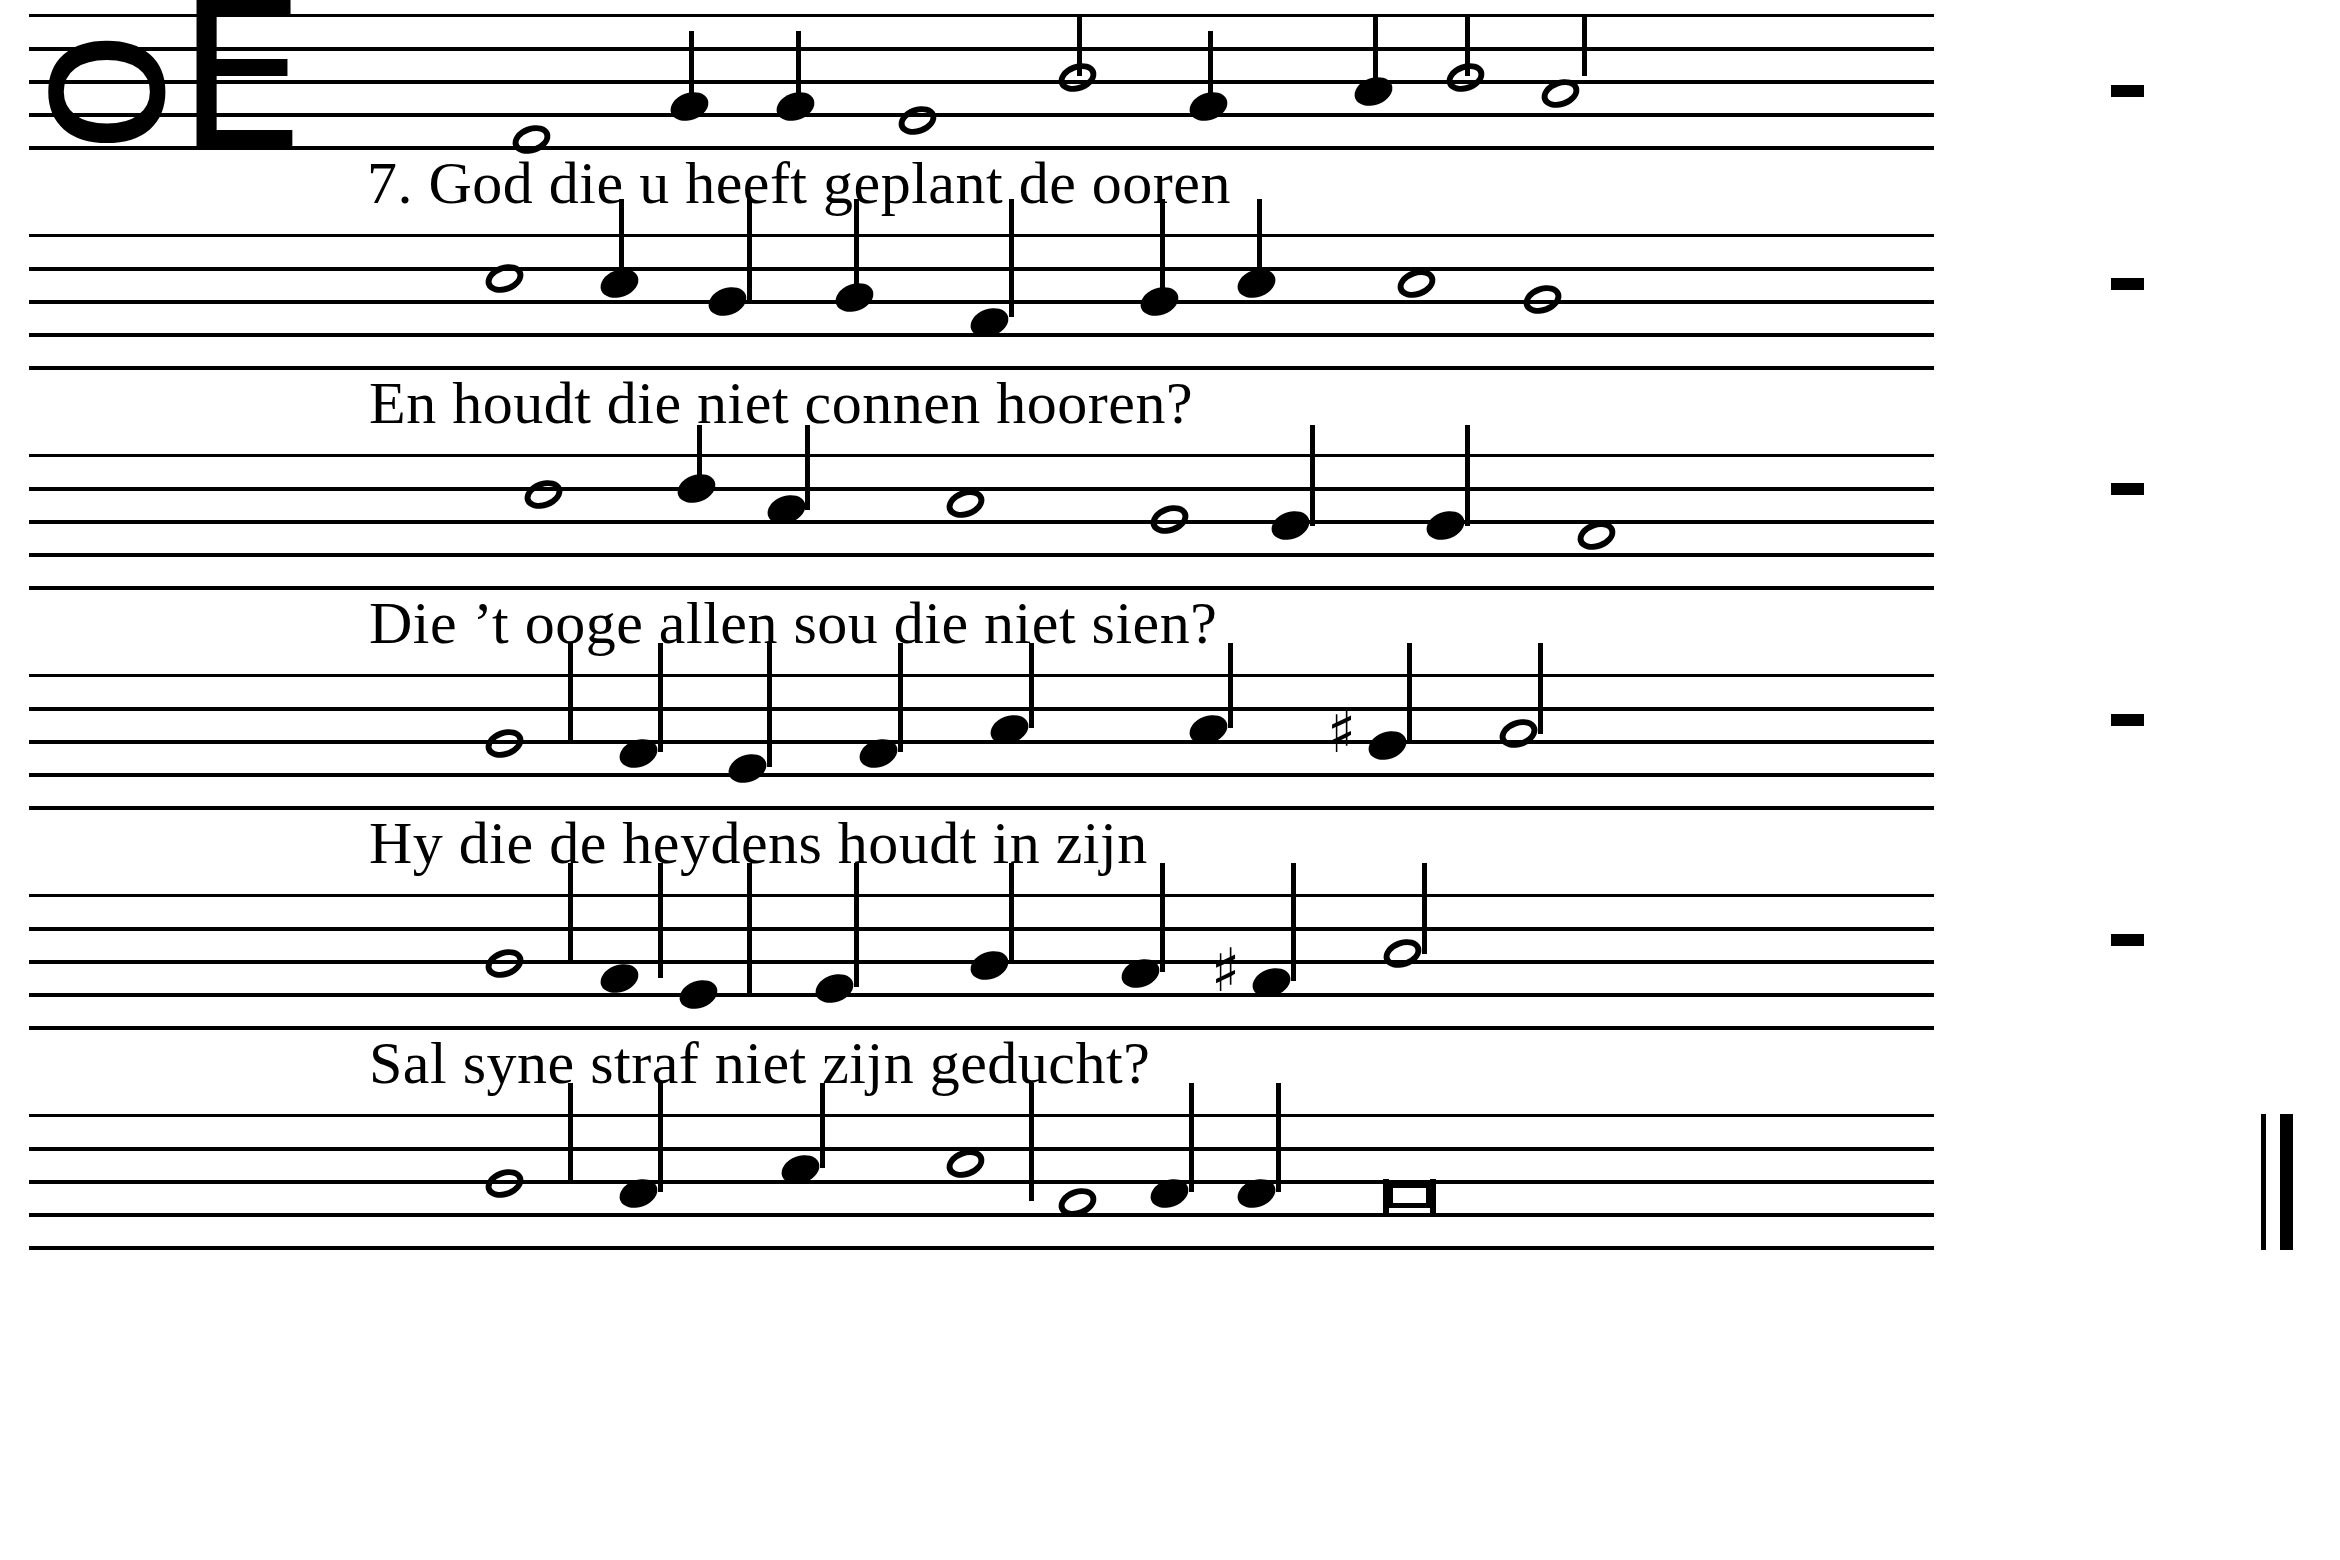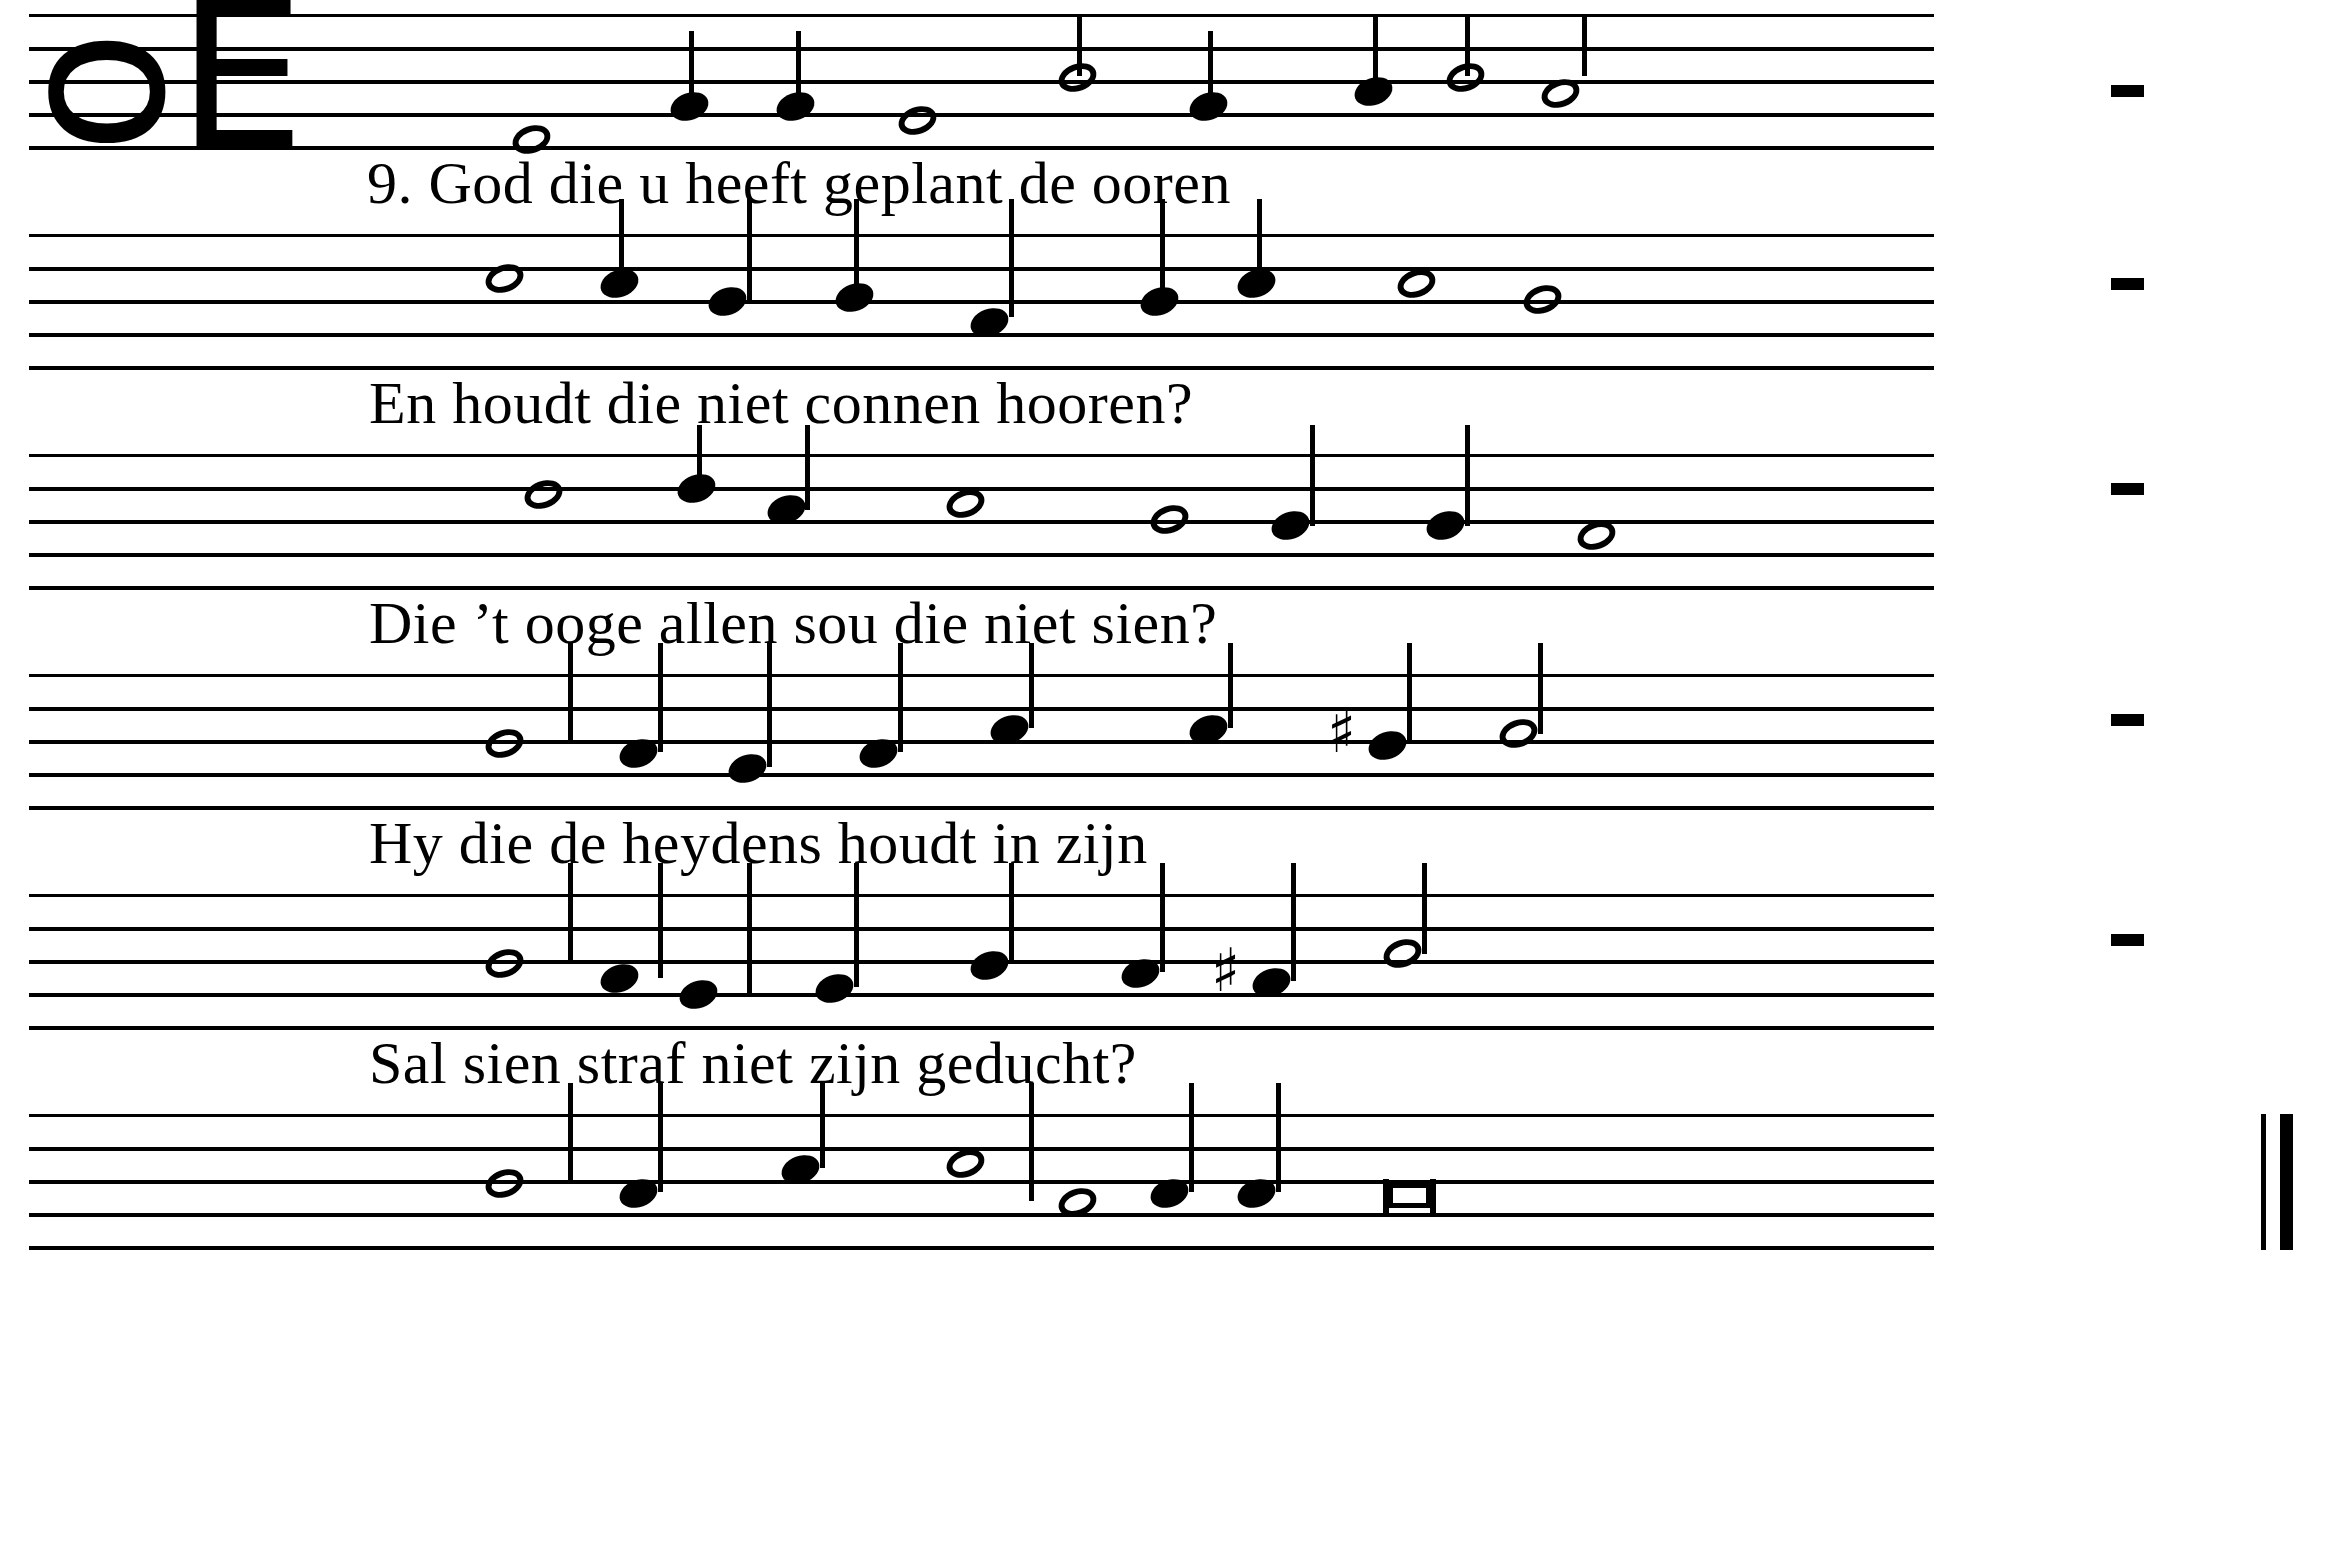--- a/index.html
+++ b/index.html
@@ -175,21 +175,21 @@
       <div class="note filled" style="left:1354px; top:78px;"></div>
 
       <div class="stem" style="left:1465px; top:13.6px; height:62px;"></div>
       <div class="note hollow" style="left:1446px; top:64px;"></div>
 
       <div class="stem" style="left:1582px; top:13.6px; height:62px;"></div>
       <div class="note hollow" style="left:1541px; top:80px;"></div>
 
       <div class="rest" style="left:2111px; top:85px;"></div>
     </div>
-    <div class="lyric first">9. God die u heeft geplant de ooren</div>
+    <div class="lyric first">7. God die u heeft geplant de ooren</div>
   </div>
 
   <div class="system">
     <div class="staff">
       <div class="lines">
         <i class="ln0"></i>
           <i class="ln1"></i>
           <i class="ln2"></i>
           <i class="ln3"></i>
           <i class="ln4"></i>
@@ -329,21 +329,21 @@
 
       <div class="sharp" style="left:1211px; top:60px;">♯</div>
       <div class="stem" style="left:1291px; top:-17.5px; height:118px;"></div>
       <div class="note filled" style="left:1252px; top:89px;"></div>
 
       <div class="stem" style="left:1422px; top:-17.5px; height:91px;"></div>
       <div class="note hollow" style="left:1383px; top:60px;"></div>
 
       <div class="rest" style="left:2111px; top:54px;"></div>
     </div>
-    <div class="lyric">Sal sien straf niet zijn geducht?</div>
+    <div class="lyric">Sal syne straf niet zijn geducht?</div>
   </div>
 
   <div class="system">
     <div class="staff">
       <div class="lines">
         <i class="ln0"></i>
           <i class="ln1"></i>
           <i class="ln2"></i>
           <i class="ln3"></i>
           <i class="ln4"></i>

